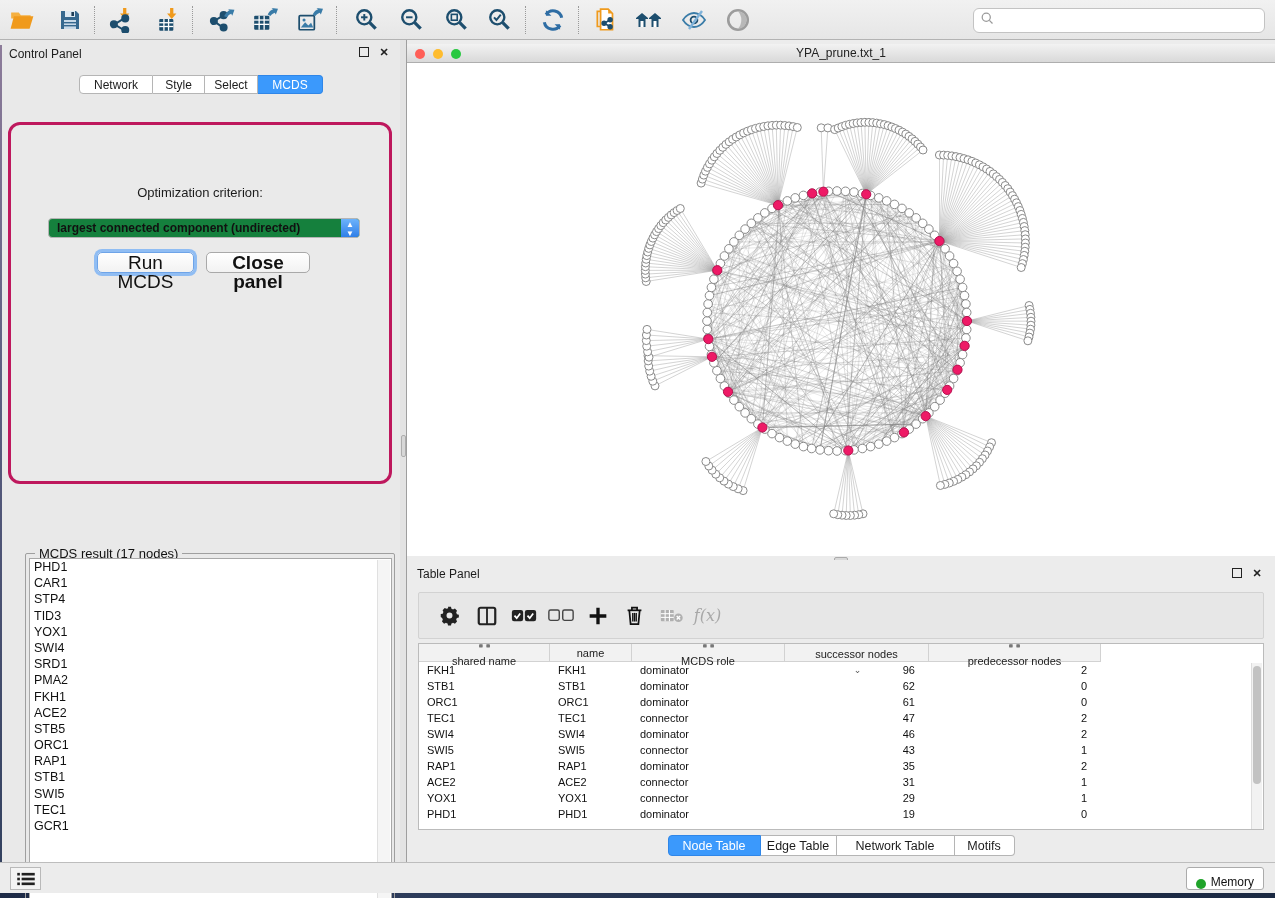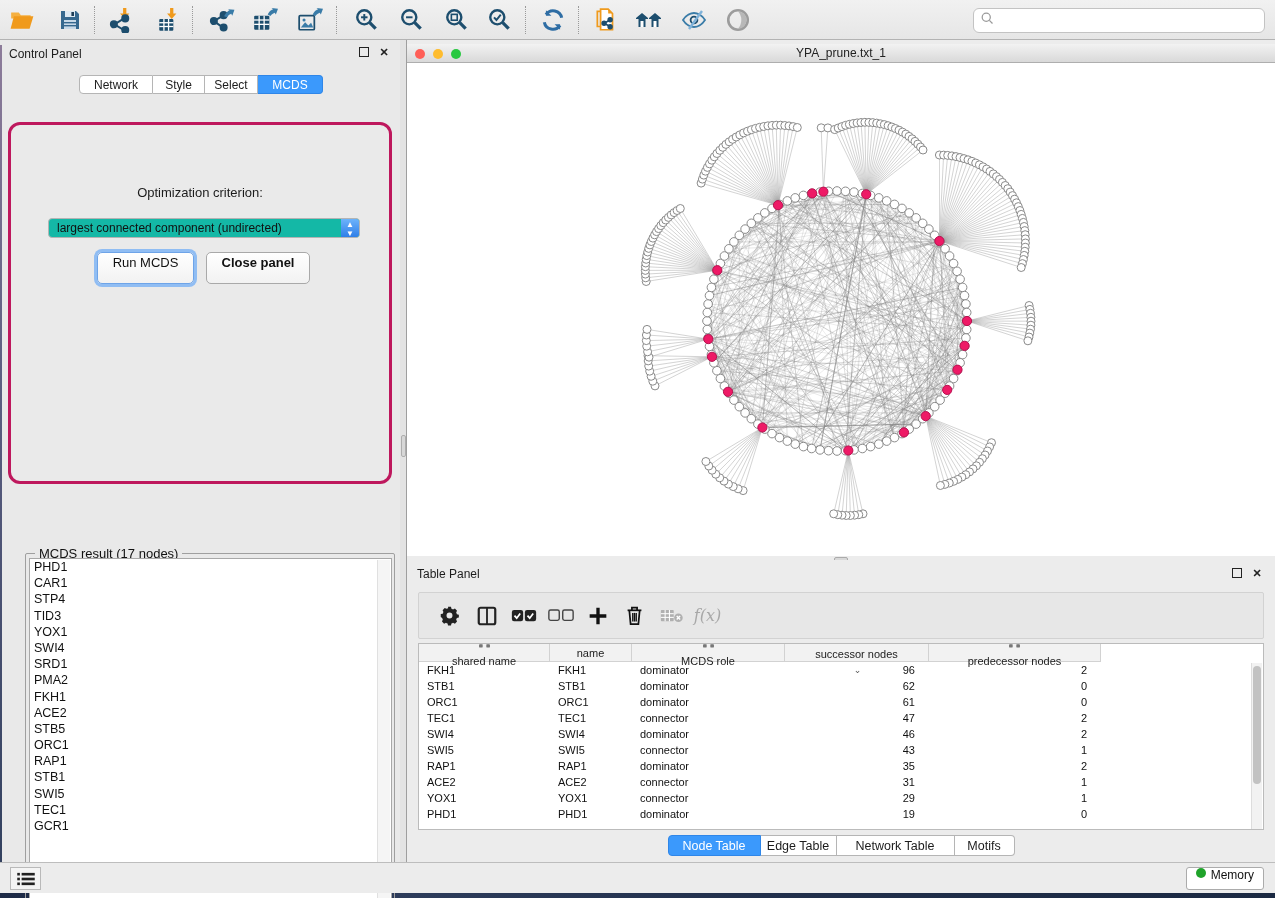--- a/index.html
+++ b/index.html
@@ -35,27 +35,27 @@
   .seg { height:19px; background:#fff; border:1px solid #b5b5b5; border-left:none; font-size:12px; color:#1c1c1c;
     display:flex; align-items:center; justify-content:center; }
   .seg:first-child { border-left:1px solid #b5b5b5; border-radius:4px 0 0 4px; }
   .seg:last-child { border-radius:0 4px 4px 0; }
   .seg.active { background:#3b99fc; border-color:#2f86e8; color:#fff; }
   .cp-tabs { position:absolute; left:79px; top:35px; }
 
   .cp-box { position:absolute; left:8px; top:54px; width:384px; height:362px; background:#eaeaea;
     border:3px solid #be185d; border-radius:12px;margin-top:28px; }
   .opt-label { position:absolute; left:0; top:60px; width:100%; text-align:center; font-size:13px; color:#1c1c1c; }
-  .dropdown { position:absolute; left:37px; top:93px; width:312px; height:20px; background:#14b8a6;
-    border:1px solid #b4b4b4; border-radius:4px; font-size:12px; color:#111; display:flex; align-items:center; }
+  .dropdown { position:absolute; left:37px; top:93px; width:312px; height:20px; background:#15803d;
+    border:1px solid #b4b4b4; border-radius:4px; font-size:12px; color:#111; display:flex; align-items:center;font-weight:bold; }
   .dd-val { flex:1; padding-left:8px; white-space:nowrap; }
   .dd-cap { width:18px; height:18px; margin:0; border-radius:0 3px 3px 0;
     background:linear-gradient(180deg,#6db3fb,#2f7fe8); color:#fff; font-size:8px; line-height:9px; text-align:center; padding-top:1px; }
-  .cp-btn { position:absolute; height:32px; background:linear-gradient(180deg,#ffffff,#f2f2f2); border:1px solid #a9a9a9;
-    border-radius:5px; font-size:13px; color:#111; text-align:center; line-height:19px; }
+  .cp-btn { position:absolute; height:21px; background:linear-gradient(180deg,#ffffff,#f2f2f2); border:1px solid #a9a9a9;
+    border-radius:5px; font-size:19px; color:#111; text-align:center; line-height:19px; }
   .cp-btn.focus { box-shadow:0 0 0 3px rgba(95,164,248,.65); border-color:#6ea4e8; }
 
   .mcds-group { position:absolute; left:14px; top:428px; width:370px; height:366px; border:1px solid #9f9f9f; border-radius:2px; }
   .mcds-legend { position:absolute; left:9px; top:-8px; background:#e9e9e9; padding:0 4px; font-size:13px; color:#111; }
   .mcds-list { position:absolute; left:3px; top:4px; width:363px; height:357px; background:#fff; border:1px solid #a8a8a8; overflow:hidden; }
   .mcds-item { font-size:12.5px; color:#111; padding-left:4px; height:16.2px; line-height:16.2px; }
   .mcds-scroll { position:absolute; right:1px; top:1px; width:13px; height:355px; background:#f5f5f5; border-left:1px solid #e0e0e0; }
 
   
   .netwin { position:absolute; left:0; top:4px; width:868px; height:516px; background:#fff; }
@@ -85,21 +85,21 @@
   .tscroll { position:absolute; right:1px; top:19px; width:11px; height:166px; background:#f2f2f2; border-left:1px solid #ddd; }
   .tscroll .thumb { position:absolute; left:1px; top:3px; width:8px; height:118px; background:#c2c2c2; border-radius:4px; }
   .tp-tabs { position:absolute; left:0; top:275px; width:100%; display:flex; justify-content:center; }
   .tp-tabs .seg { height:21px; font-size:12.5px; }
 
   
   .statusbar { position:absolute; left:0; top:862px; width:1275px; height:31px; background:#ececec; border-top:1px solid #bdbdbd; }
   .menu-btn { position:absolute; left:10px; top:4px; width:31px; height:23px; background:#f4f4f4; border:1px solid #b9b9b9;
     display:flex; align-items:center; justify-content:center; }
   .mem-btn { position:absolute; right:11px; top:4px; height:23px; background:#fff; border:1px solid #ababab; border-radius:3px;
-    display:flex; align-items:flex-start; gap:5px; padding:0 9px; font-size:12px; color:#111; }
+    display:flex; align-items:flex-end; gap:5px; padding:0 9px; font-size:12px; color:#111; }
   .mem-dot { width:10px; height:10px; border-radius:50%; }
 </style>
 </head>
 <body>
 
 <div class="app">
 
   <div class="toolbar">
     <div id="tb-icons">
         <div class="tb-ico" style="left: 5px;">

